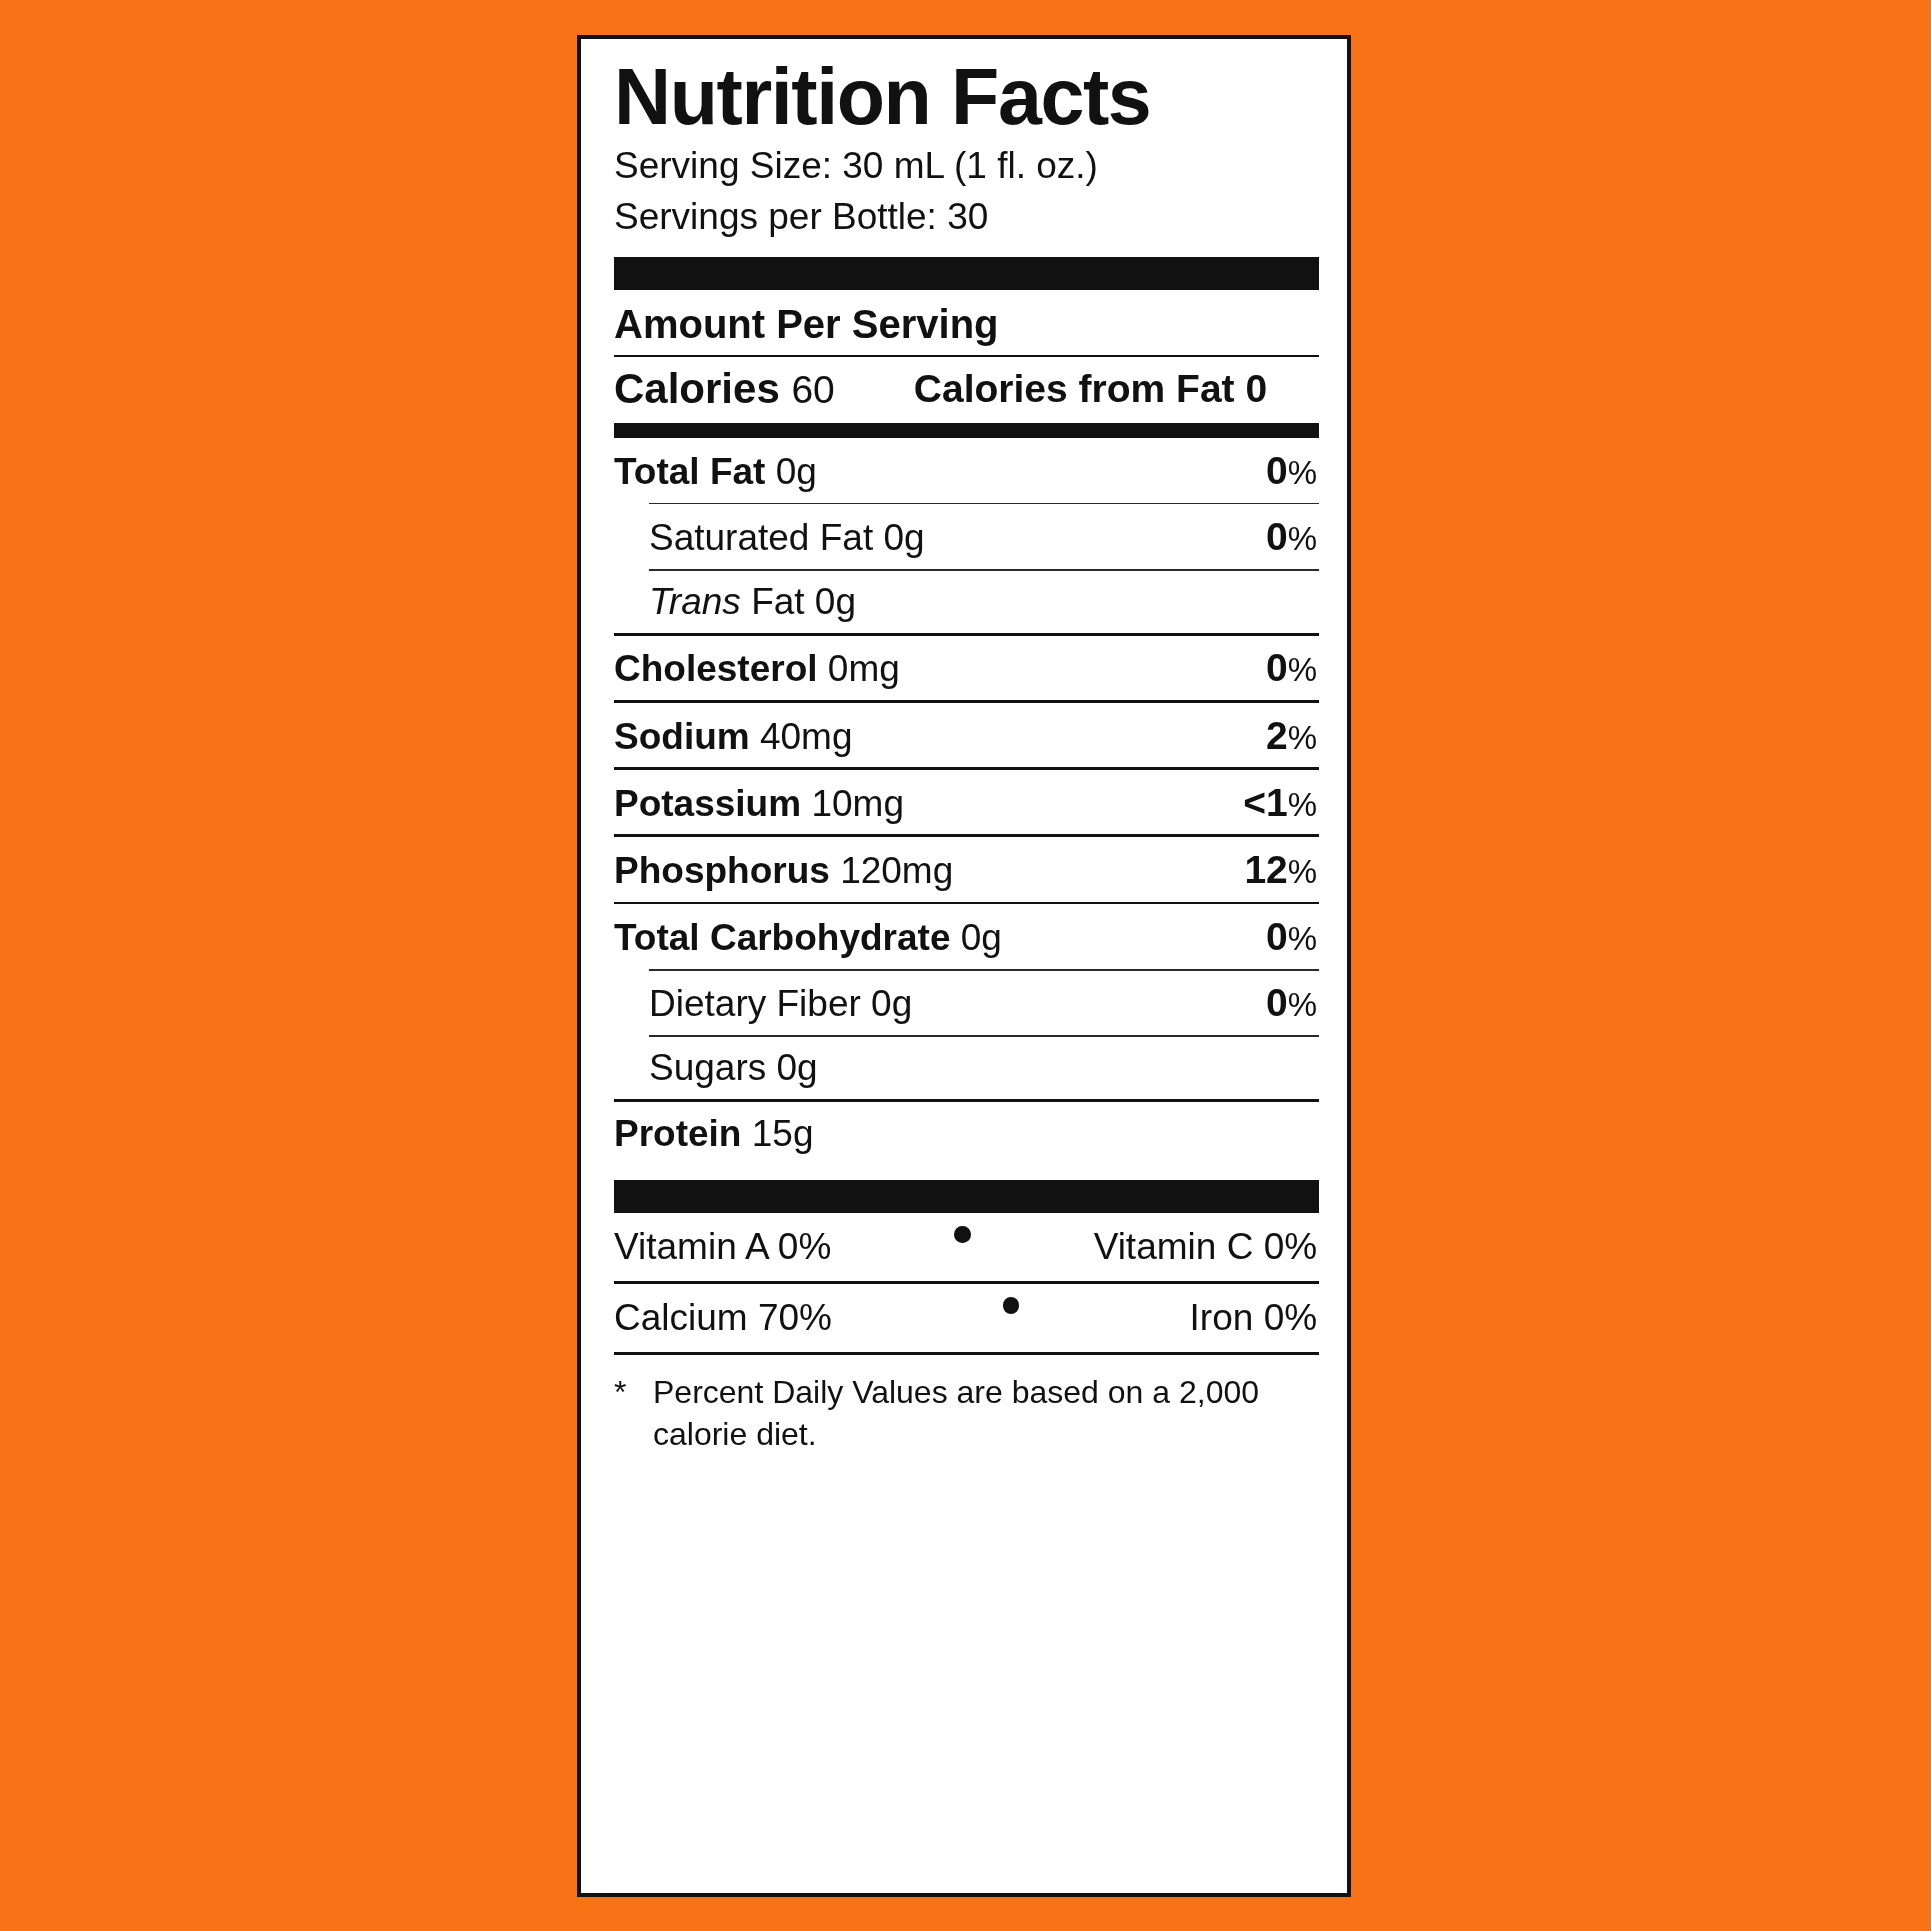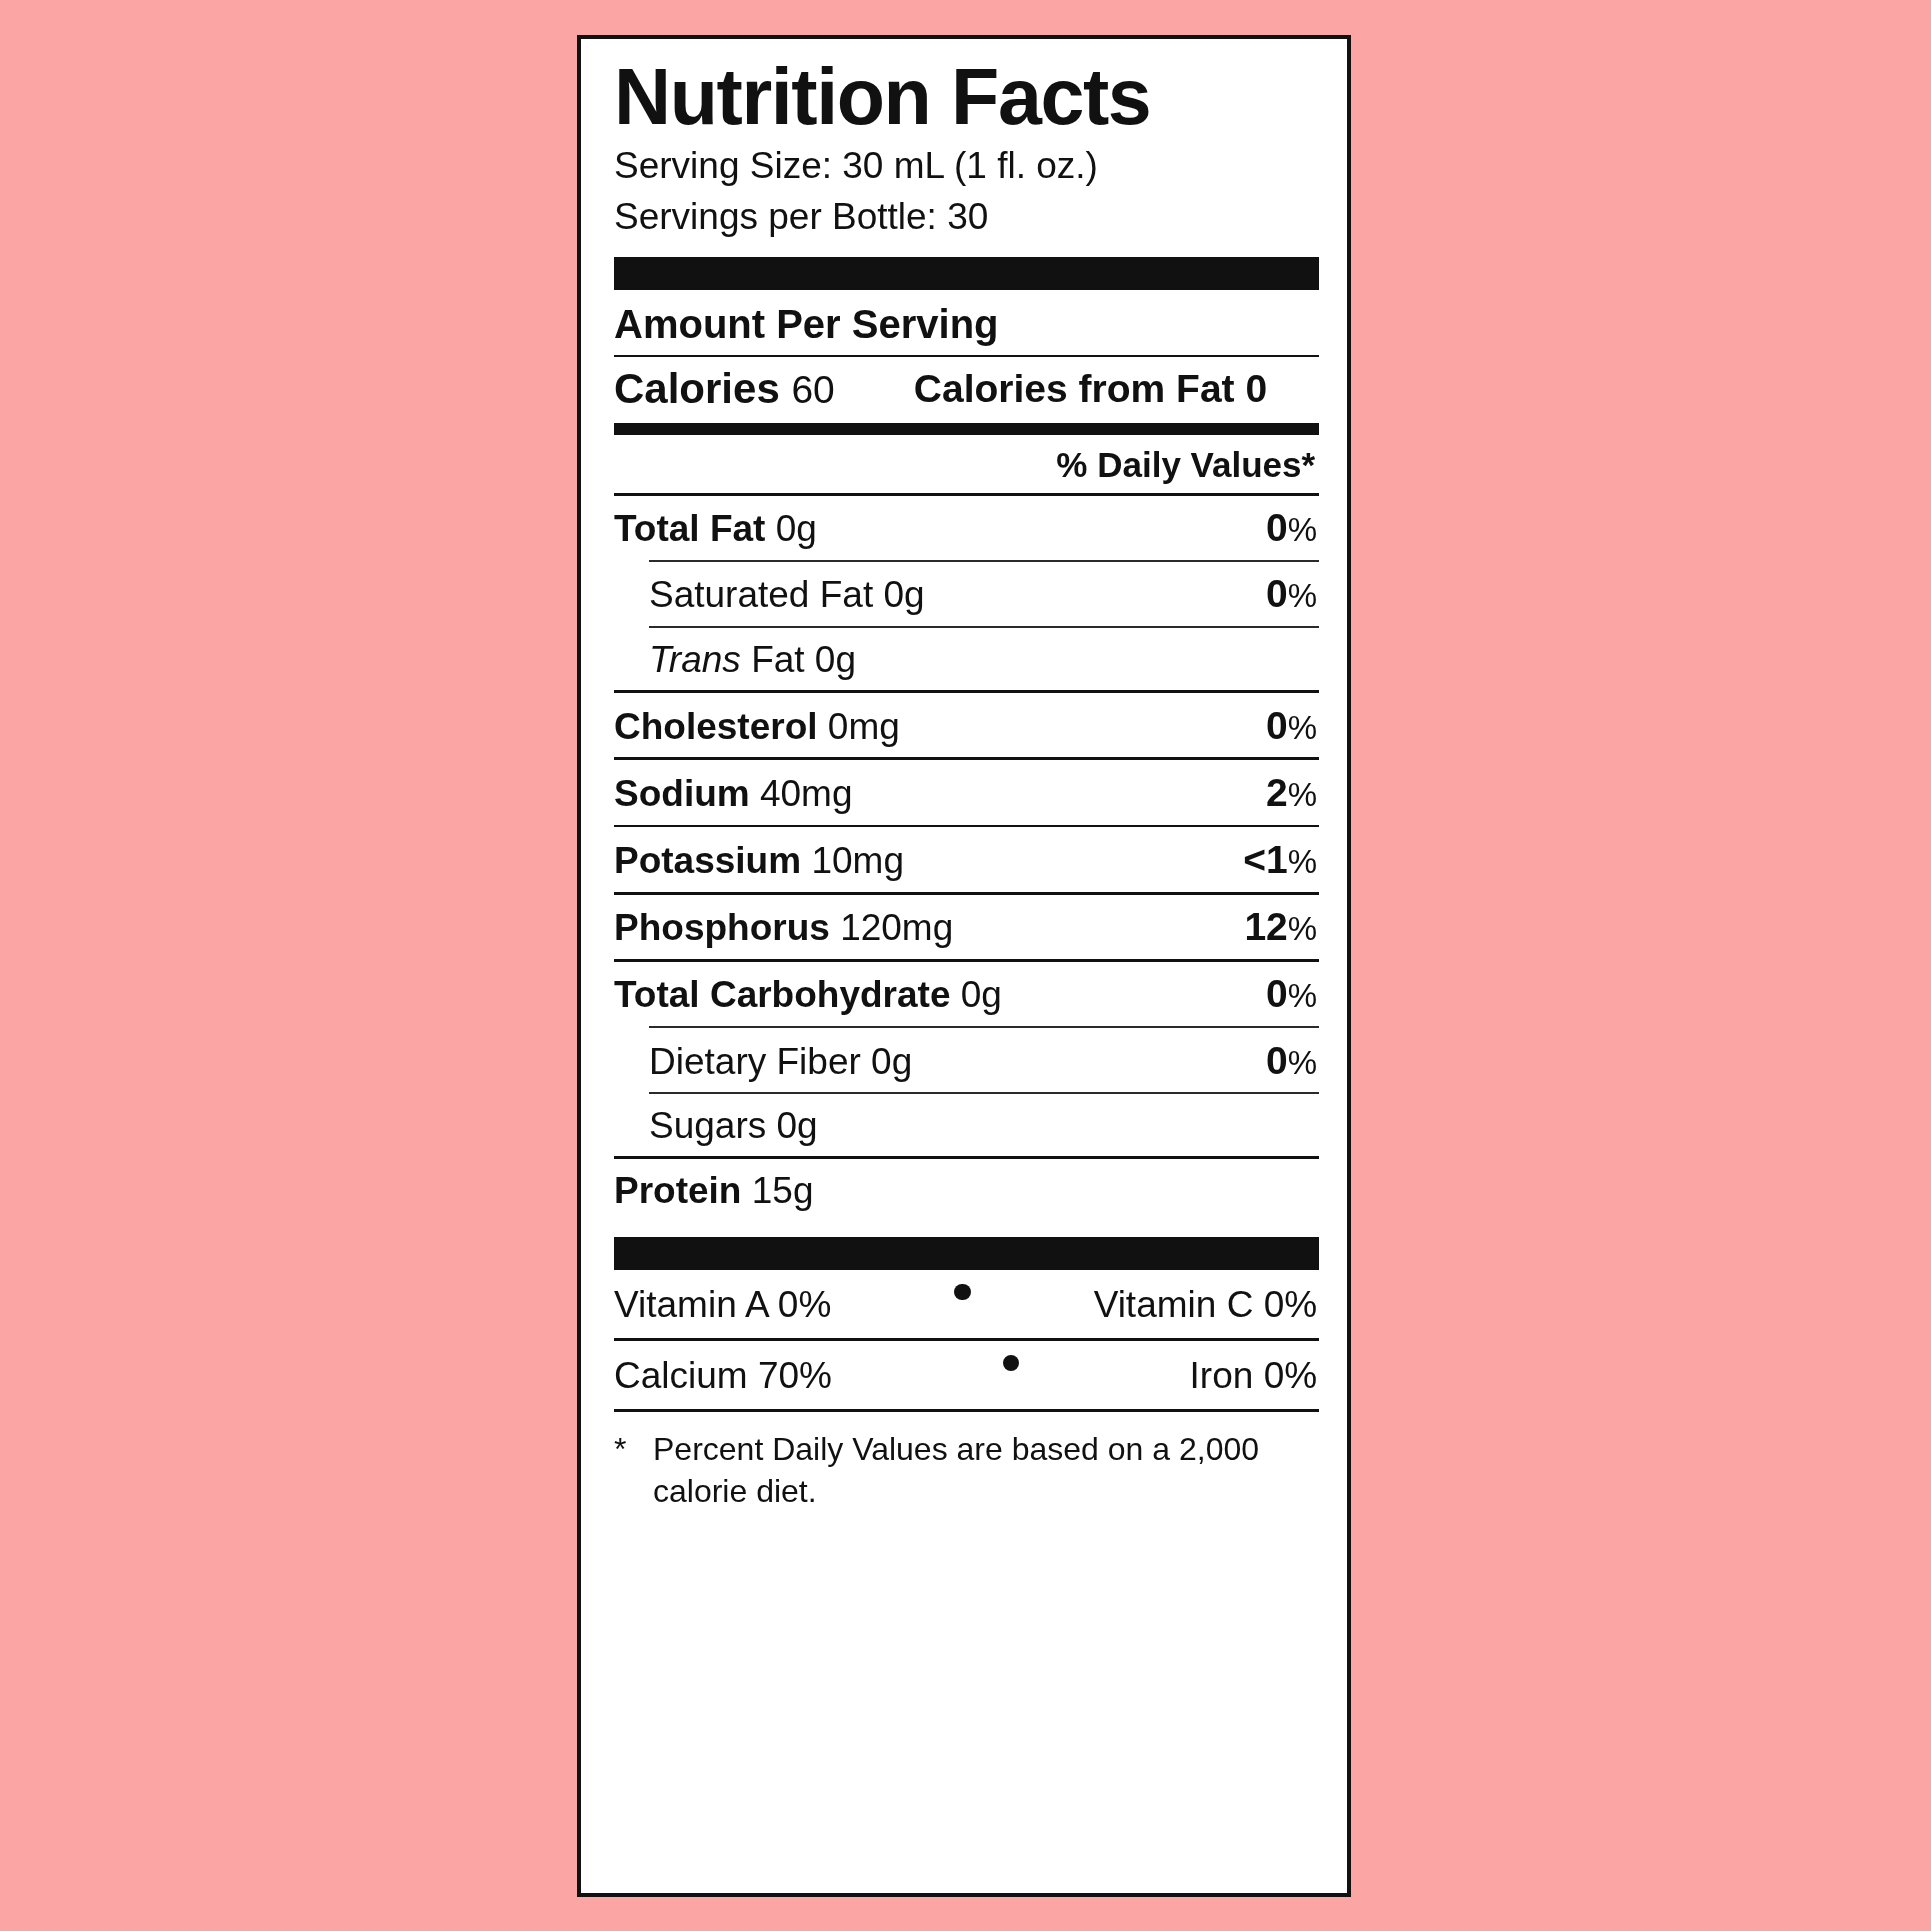--- a/index.html
+++ b/index.html
@@ -9,21 +9,21 @@
     width: 1931px;
     height: 1931px;
     font-family: "Liberation Sans", sans-serif;
     -webkit-font-smoothing: antialiased;
   }
 
   .page {
     position: relative;
     width: 1931px;
     height: 1931px;
-    background: #fca5a5;
+    background: #f97316;
     box-sizing: border-box;
   }
 
   
   .panel {
     position: absolute;
     left: 577px;
     top: 35px;
     width: 774px;
     height: 1862px;
@@ -200,21 +200,20 @@
     <div class="cal-row">
       <div class="cal-left">
         <span>Calories</span>
         <span class="val">60</span>
       </div>
       <div class="cal-right">Calories from Fat 0</div>
     </div>
 
     <div class="rule-med"></div>
 
-    <div class="dv-header">% Daily Values*</div>
 
     <div class="rule-thin"></div>
 
     <div class="row">
       <div class="name">
         <b>Total Fat</b>
         <span>0g</span>
       </div>
       <div class="pct"><span>0</span><span class="sym">%</span></div>
     </div>

